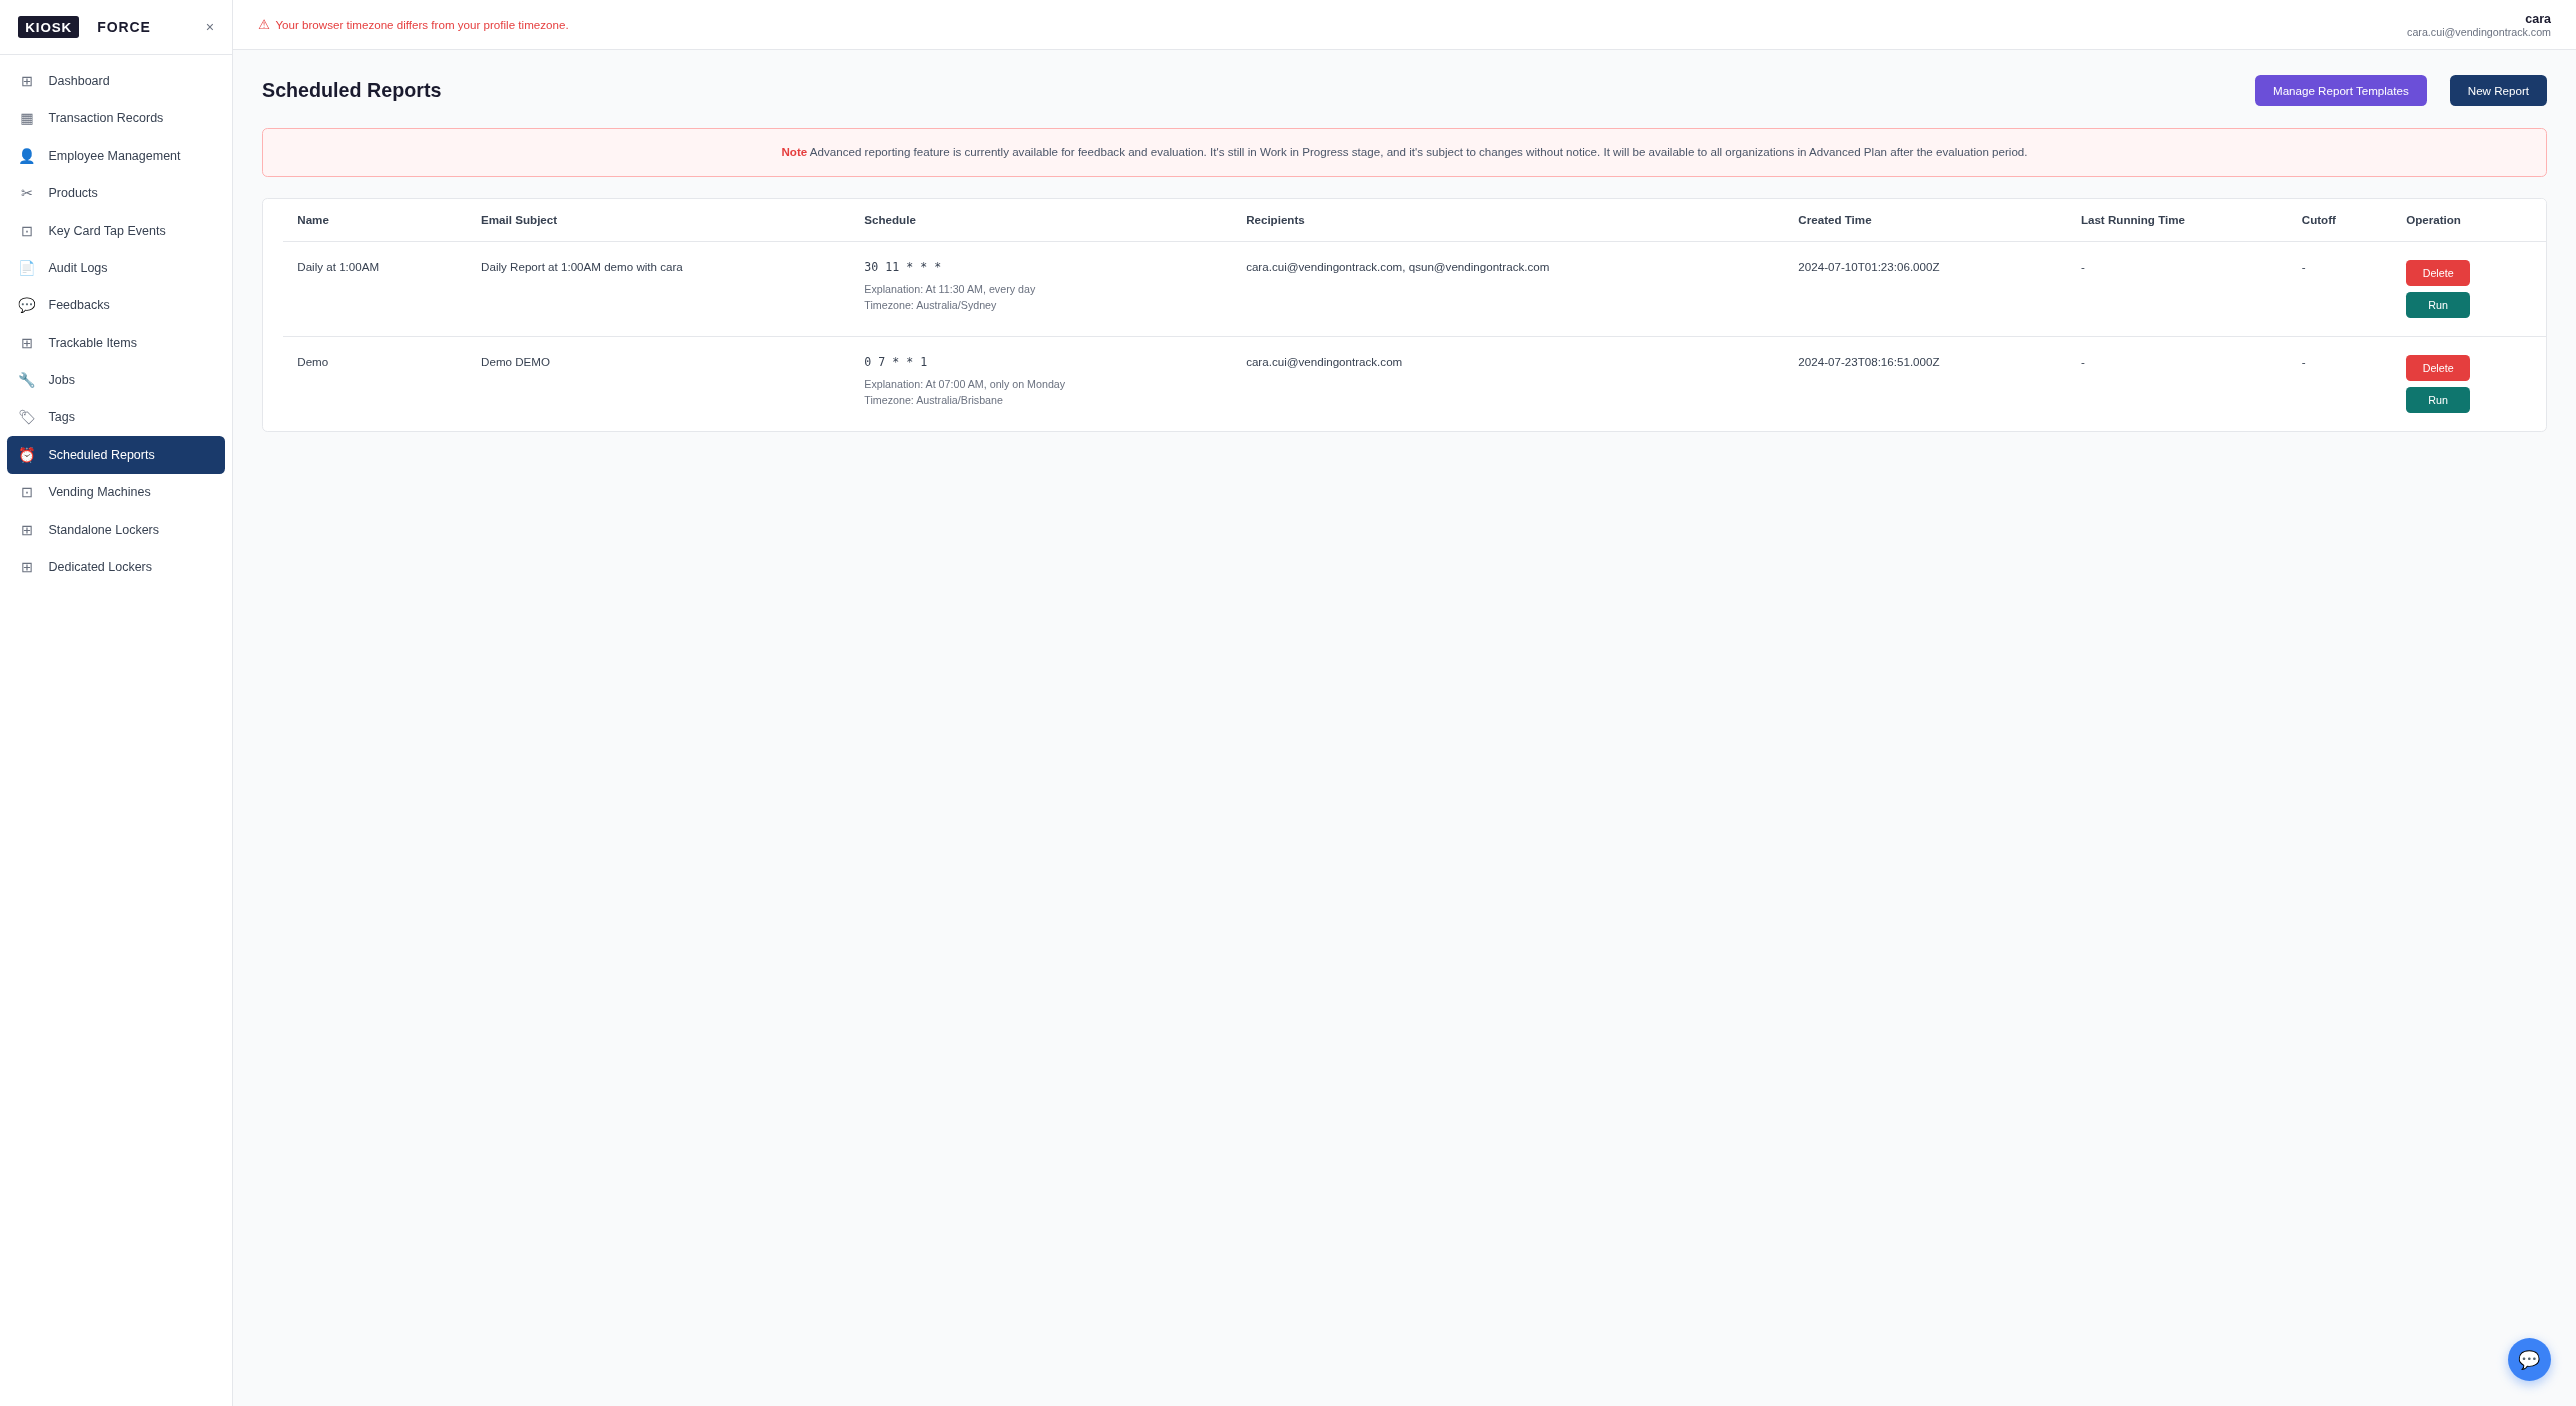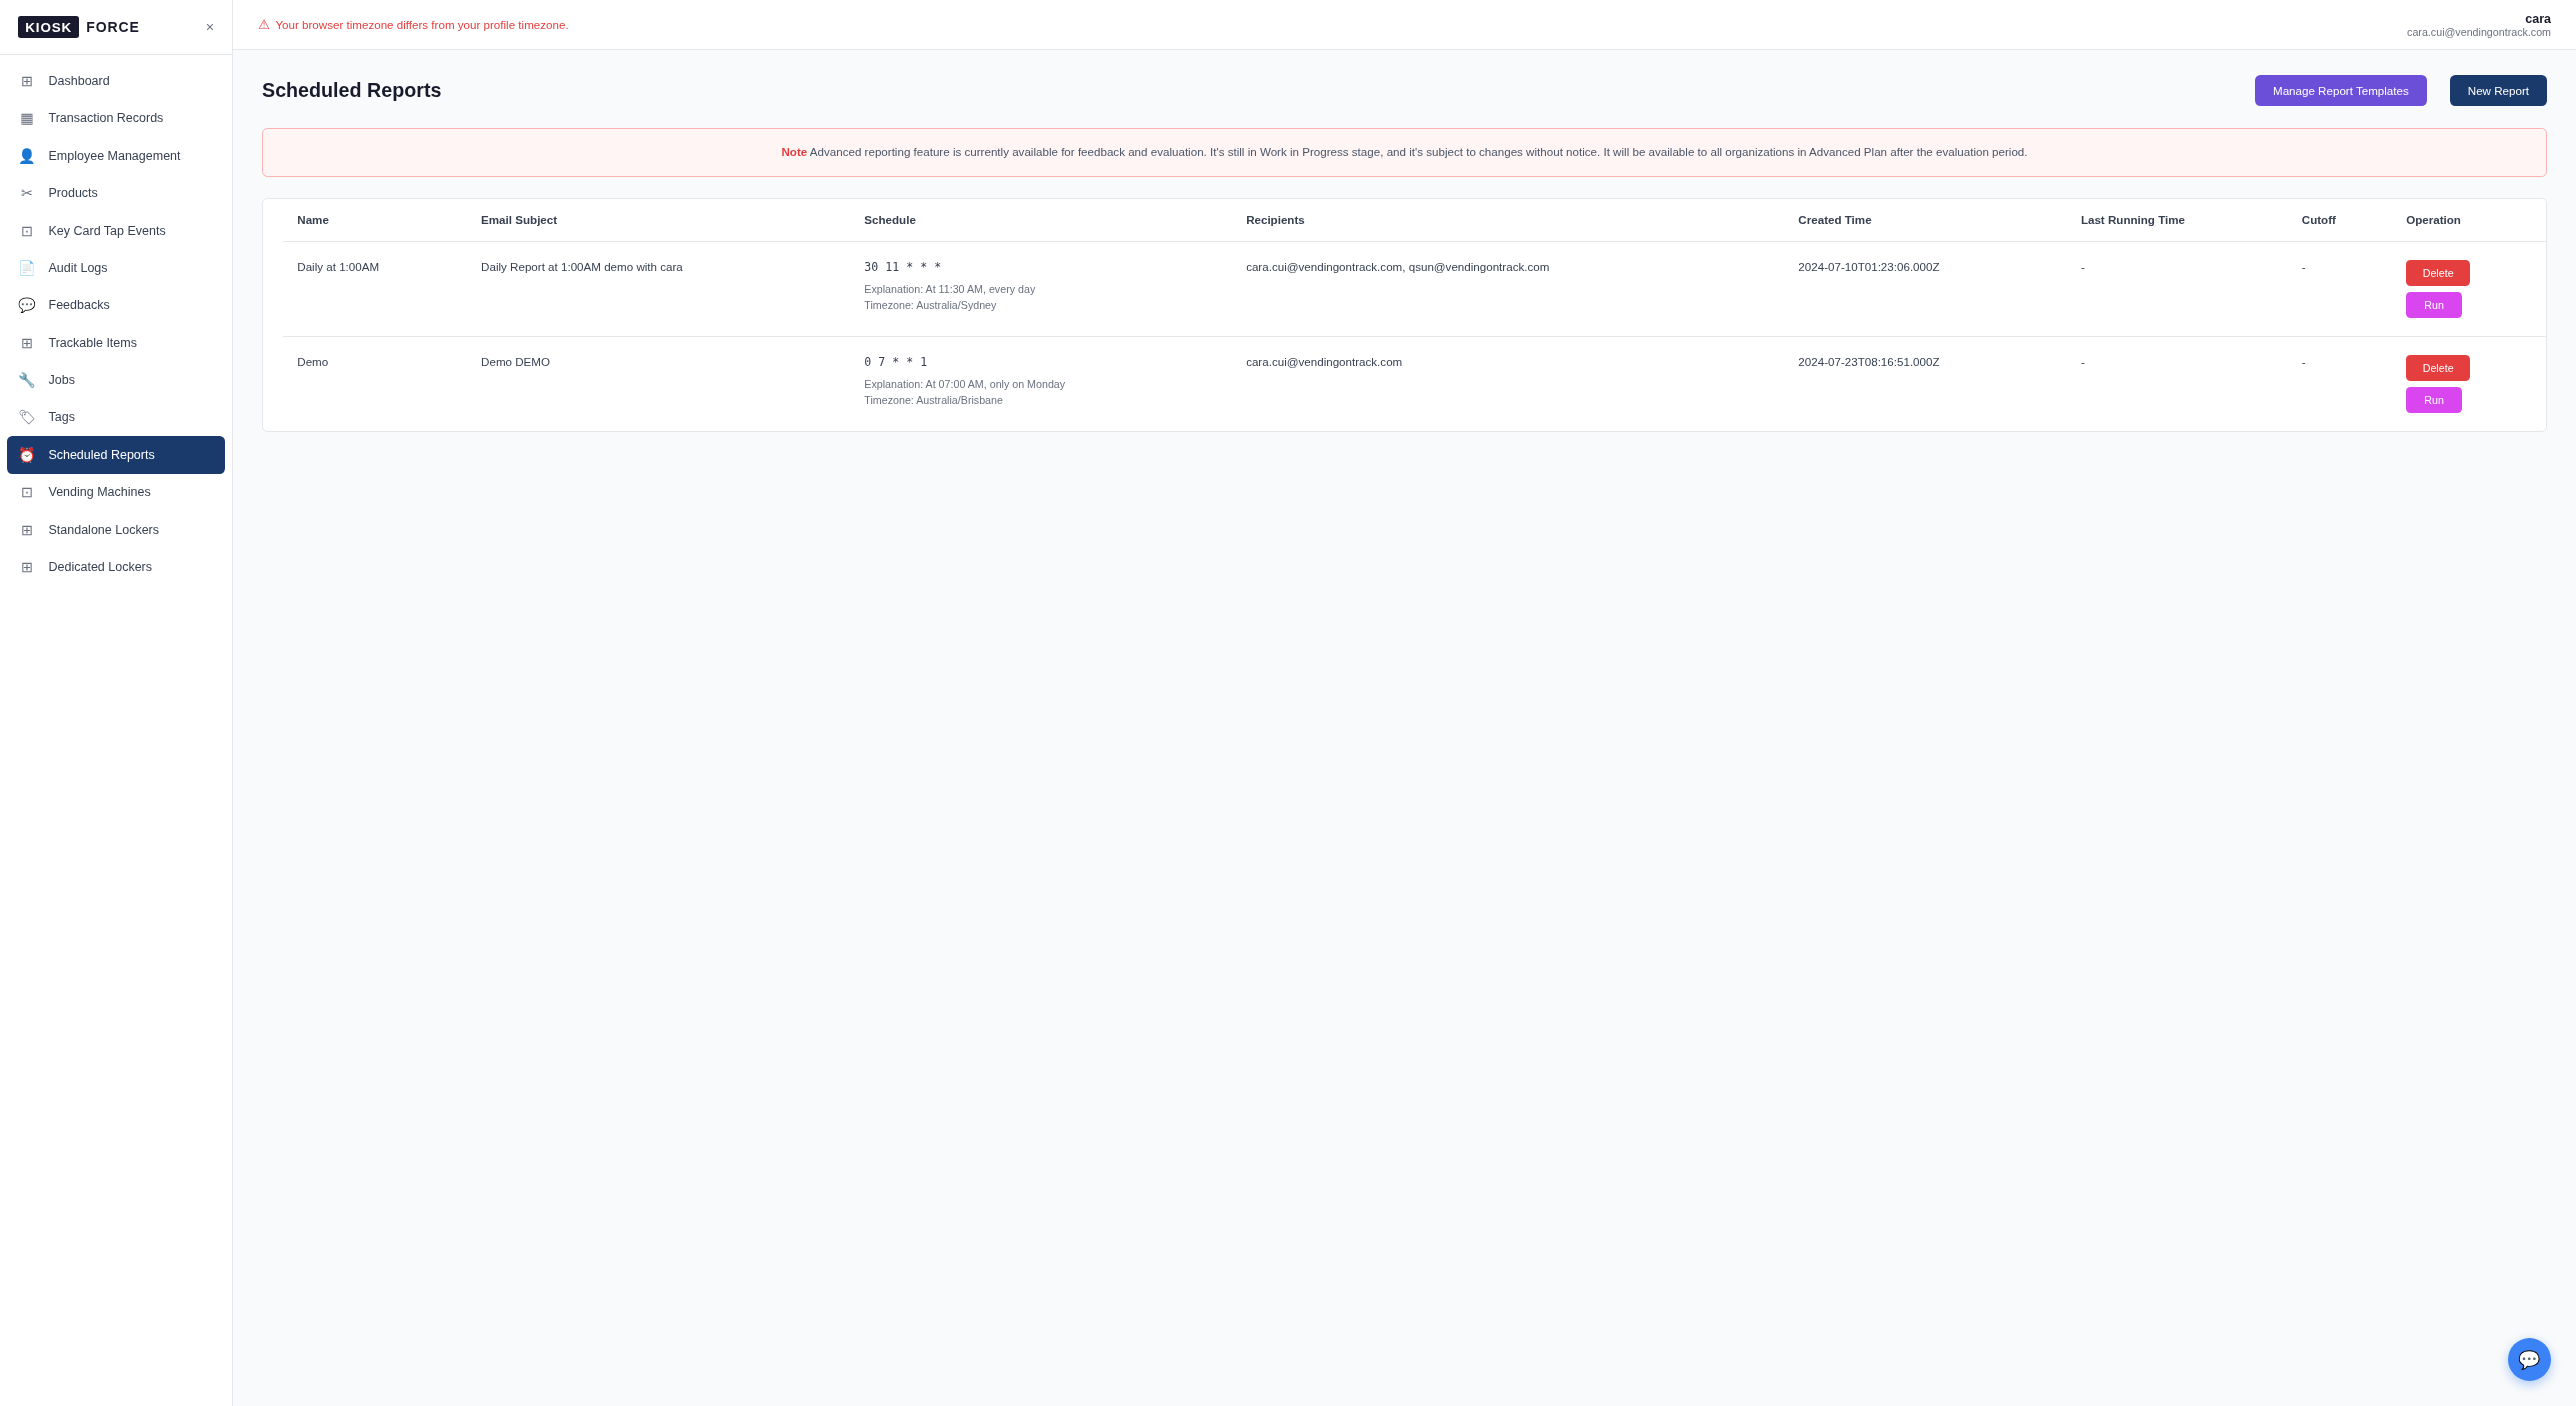--- a/index.html
+++ b/index.html
@@ -19,21 +19,21 @@
     .sidebar-logo {
       display: flex;
       align-items: center;
       justify-content: space-between;
       padding: 16px 18px;
       border-bottom: 0.9px solid #e5e7eb;
     }
     .logo-box {
       display: flex;
       align-items: center;
-      gap: 7px;
+      gap: 18px;
     }
     .logo-kiosk {
       background: #1a1a2e;
       color: #fff;
       font-weight: 700;
       font-size: 13.4px;
       padding: 3.6px 7.2px;
       border-radius: 2.7px;
       letter-spacing: 0.9px;
     }
@@ -197,30 +197,30 @@
       padding: 7.2px 14.3px;
       border-radius: 4.5px;
       font-size: 10.7px;
       font-weight: 500;
       cursor: pointer;
       display: block;
       margin-bottom: 5.4px;
       width: 64px;
     }
     .btn-run {
-      background: #d946ef;
+      background: #0f766e;
       color: #fff;
       border: none;
       padding: 7.2px 14.3px;
       border-radius: 4.5px;
       font-size: 10.7px;
       font-weight: 500;
       cursor: pointer;
       display: block;
-      width: 56px;
+      width: 64px;
     }
 
     
     .chat-btn {
       position: fixed;
       bottom: 25px;
       right: 25px;
       width: 43px;
       height: 43px;
       background: #3b82f6;

